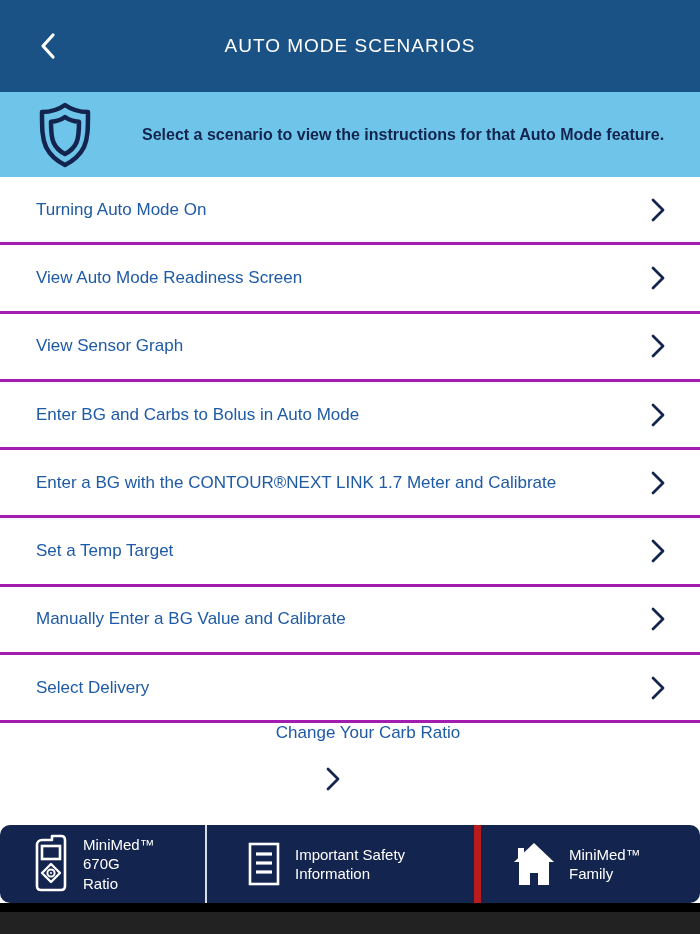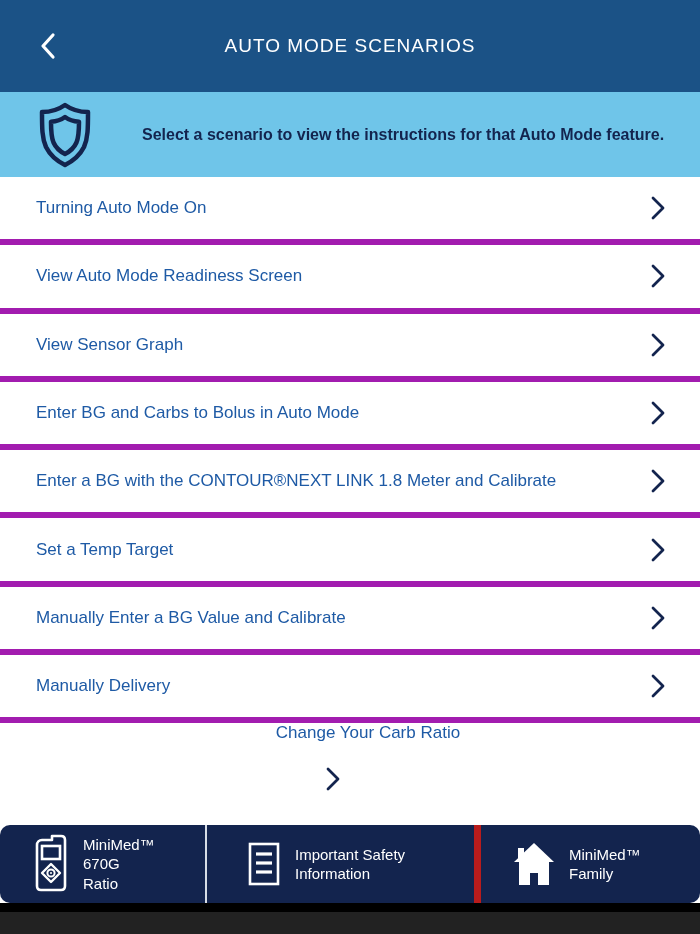--- a/index.html
+++ b/index.html
@@ -41,21 +41,21 @@
     margin-left:15px;color:#ffffff;font-size:17px;font-weight:500;letter-spacing:0.8px;
   }
   
   .list{
     flex:1 1 auto;overflow:hidden;background:#ffffff;
     display:flex;flex-direction:column;
   }
   .row{
     flex:0 0 68.3px;height:68.3px;box-sizing:border-box;
     display:flex;align-items:center;cursor:pointer;
-    border-bottom:6px solid #a21caf;background:#ffffff;
+    border-bottom:3px solid #a21caf;background:#ffffff;
   }
   .row:last-child{border-bottom:none;flex-direction:column;}
   .row-label{
     margin-left:36px;color:#1e5aa5;font-size:17px;font-weight:500;flex:1 1 auto;
   }
   .row-chevron{margin-right:34px;flex:0 0 auto;display:flex;}
   
   .bottom-nav{
     height:78px;flex:0 0 78px;background:#13244e;
     display:flex;position:relative;border-radius:10px;
@@ -129,21 +129,21 @@
     </div>
     <div class="row">
       <div class="row-label">Enter BG and Carbs to Bolus in Auto Mode</div>
       <span class="row-chevron">
         <svg width="16" height="26" viewBox="0 0 16 26">
             <polyline points="3,3 13,13 3,23" fill="none" stroke="#13244e" stroke-width="2.8" stroke-linecap="round" stroke-linejoin="round"></polyline>
           </svg>
       </span>
     </div>
     <div class="row">
-      <div class="row-label">Enter a BG with the CONTOUR®NEXT LINK 1.8 Meter and Calibrate</div>
+      <div class="row-label">Enter a BG with the CONTOUR®NEXT LINK 1.7 Meter and Calibrate</div>
       <span class="row-chevron">
         <svg width="16" height="26" viewBox="0 0 16 26">
             <polyline points="3,3 13,13 3,23" fill="none" stroke="#13244e" stroke-width="2.8" stroke-linecap="round" stroke-linejoin="round"></polyline>
           </svg>
       </span>
     </div>
     <div class="row">
       <div class="row-label">Set a Temp Target</div>
       <span class="row-chevron">
         <svg width="16" height="26" viewBox="0 0 16 26">
@@ -153,21 +153,21 @@
     </div>
     <div class="row">
       <div class="row-label">Manually Enter a BG Value and Calibrate</div>
       <span class="row-chevron">
         <svg width="16" height="26" viewBox="0 0 16 26">
             <polyline points="3,3 13,13 3,23" fill="none" stroke="#13244e" stroke-width="2.8" stroke-linecap="round" stroke-linejoin="round"></polyline>
           </svg>
       </span>
     </div>
     <div class="row">
-      <div class="row-label">Manually Delivery</div>
+      <div class="row-label">Select Delivery</div>
       <span class="row-chevron">
         <svg width="16" height="26" viewBox="0 0 16 26">
             <polyline points="3,3 13,13 3,23" fill="none" stroke="#13244e" stroke-width="2.8" stroke-linecap="round" stroke-linejoin="round"></polyline>
           </svg>
       </span>
     </div>
     <div class="row">
       <div class="row-label">Change Your Carb Ratio</div>
       <span class="row-chevron">
         <svg width="16" height="26" viewBox="0 0 16 26">

